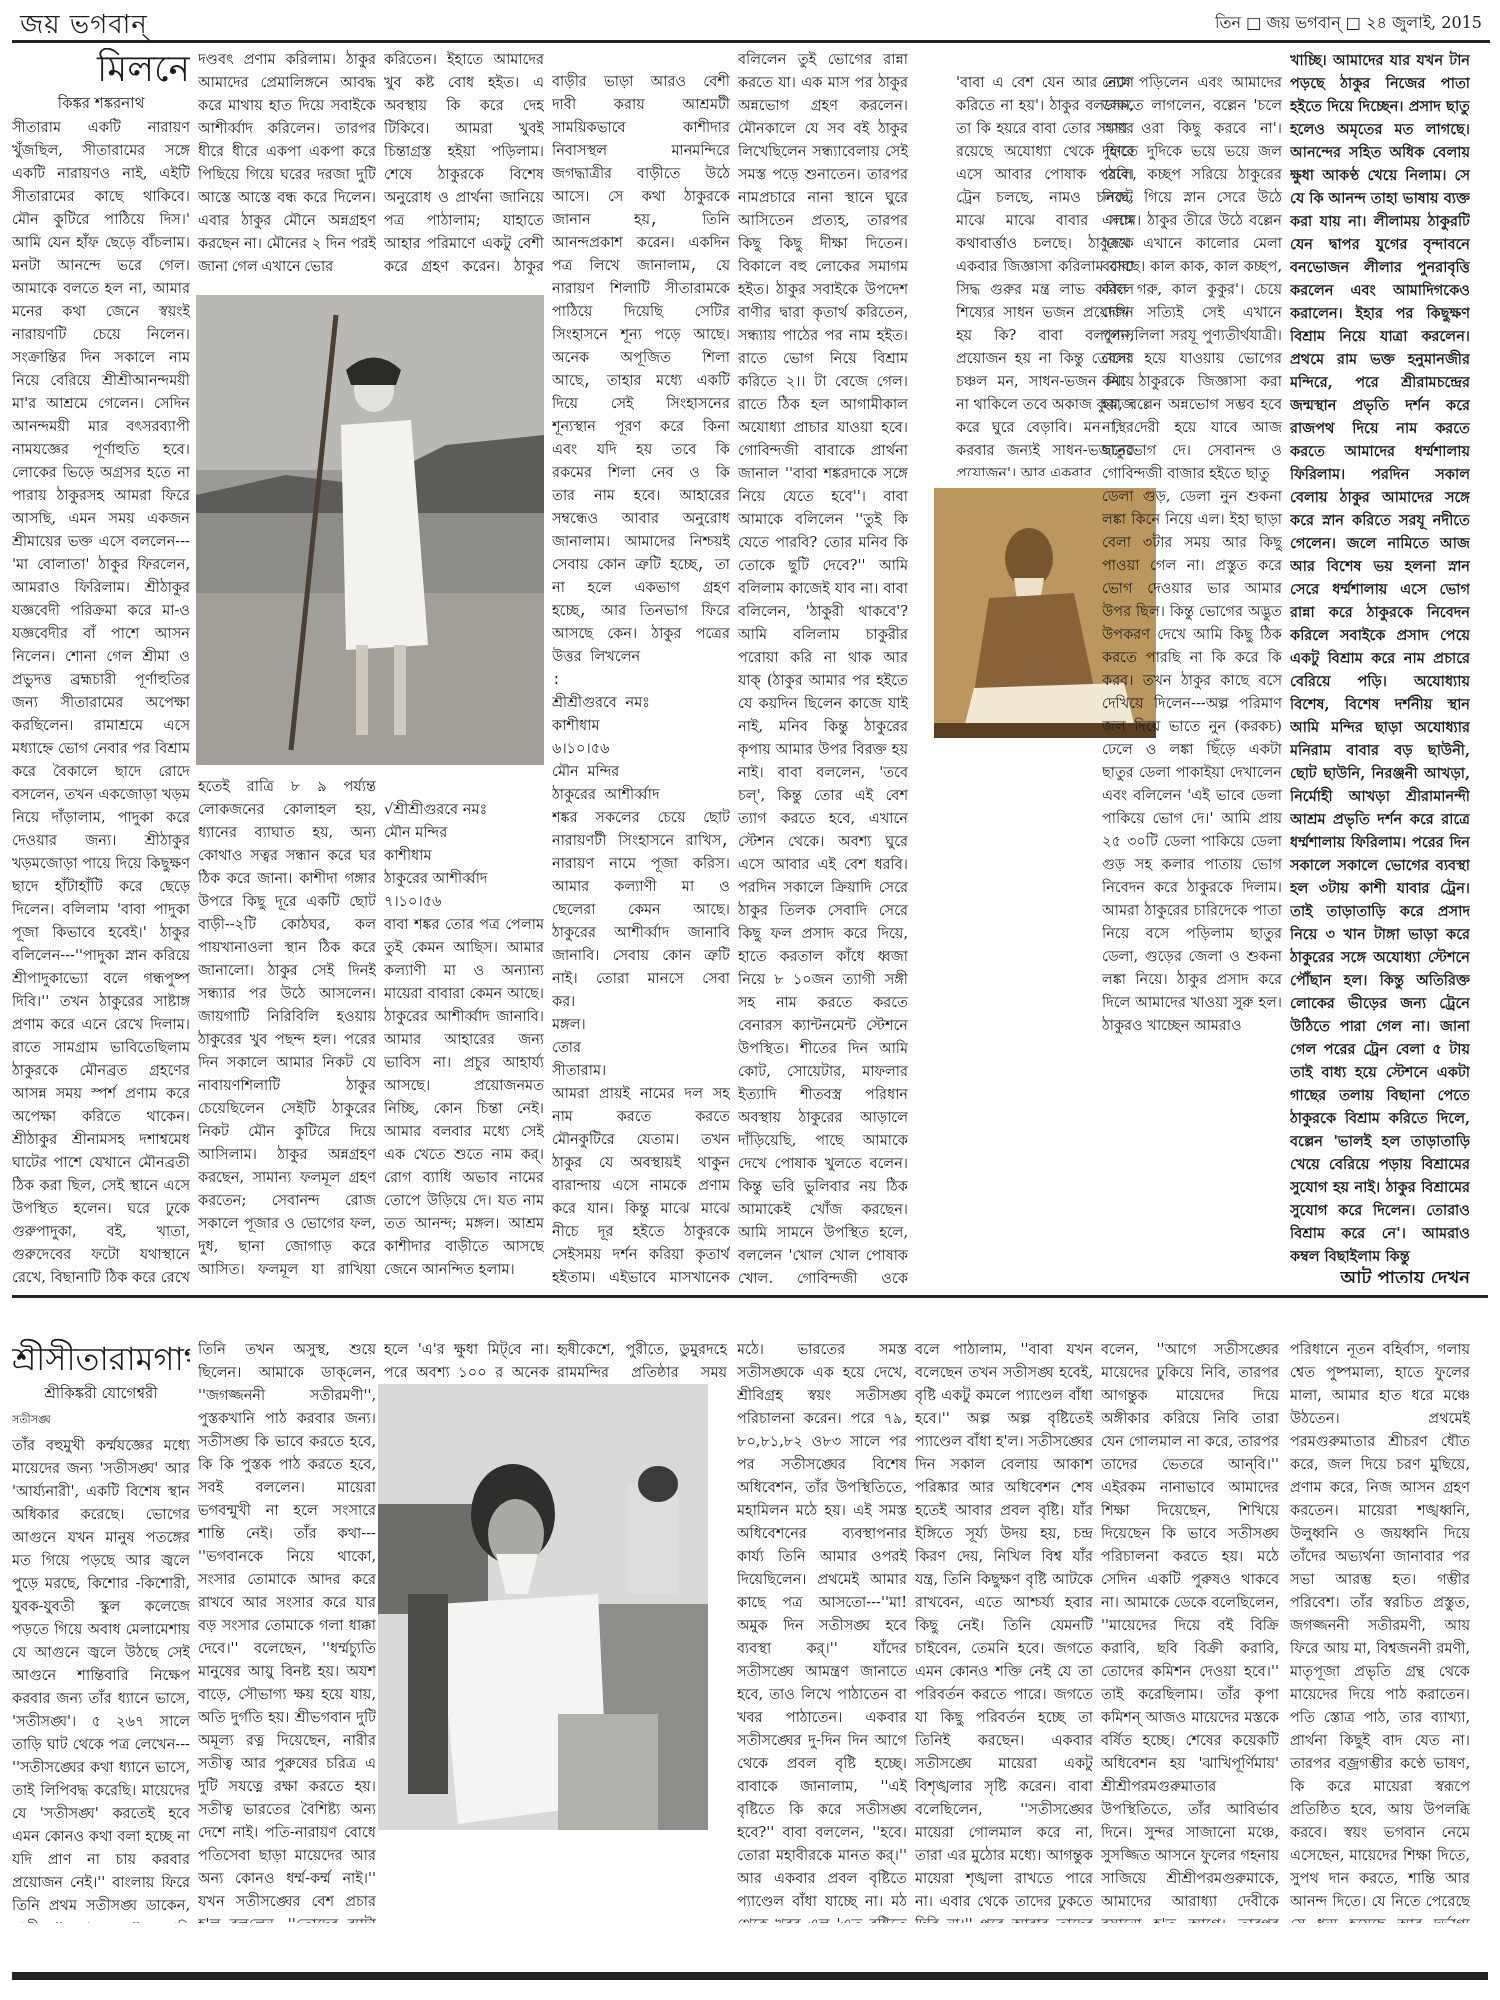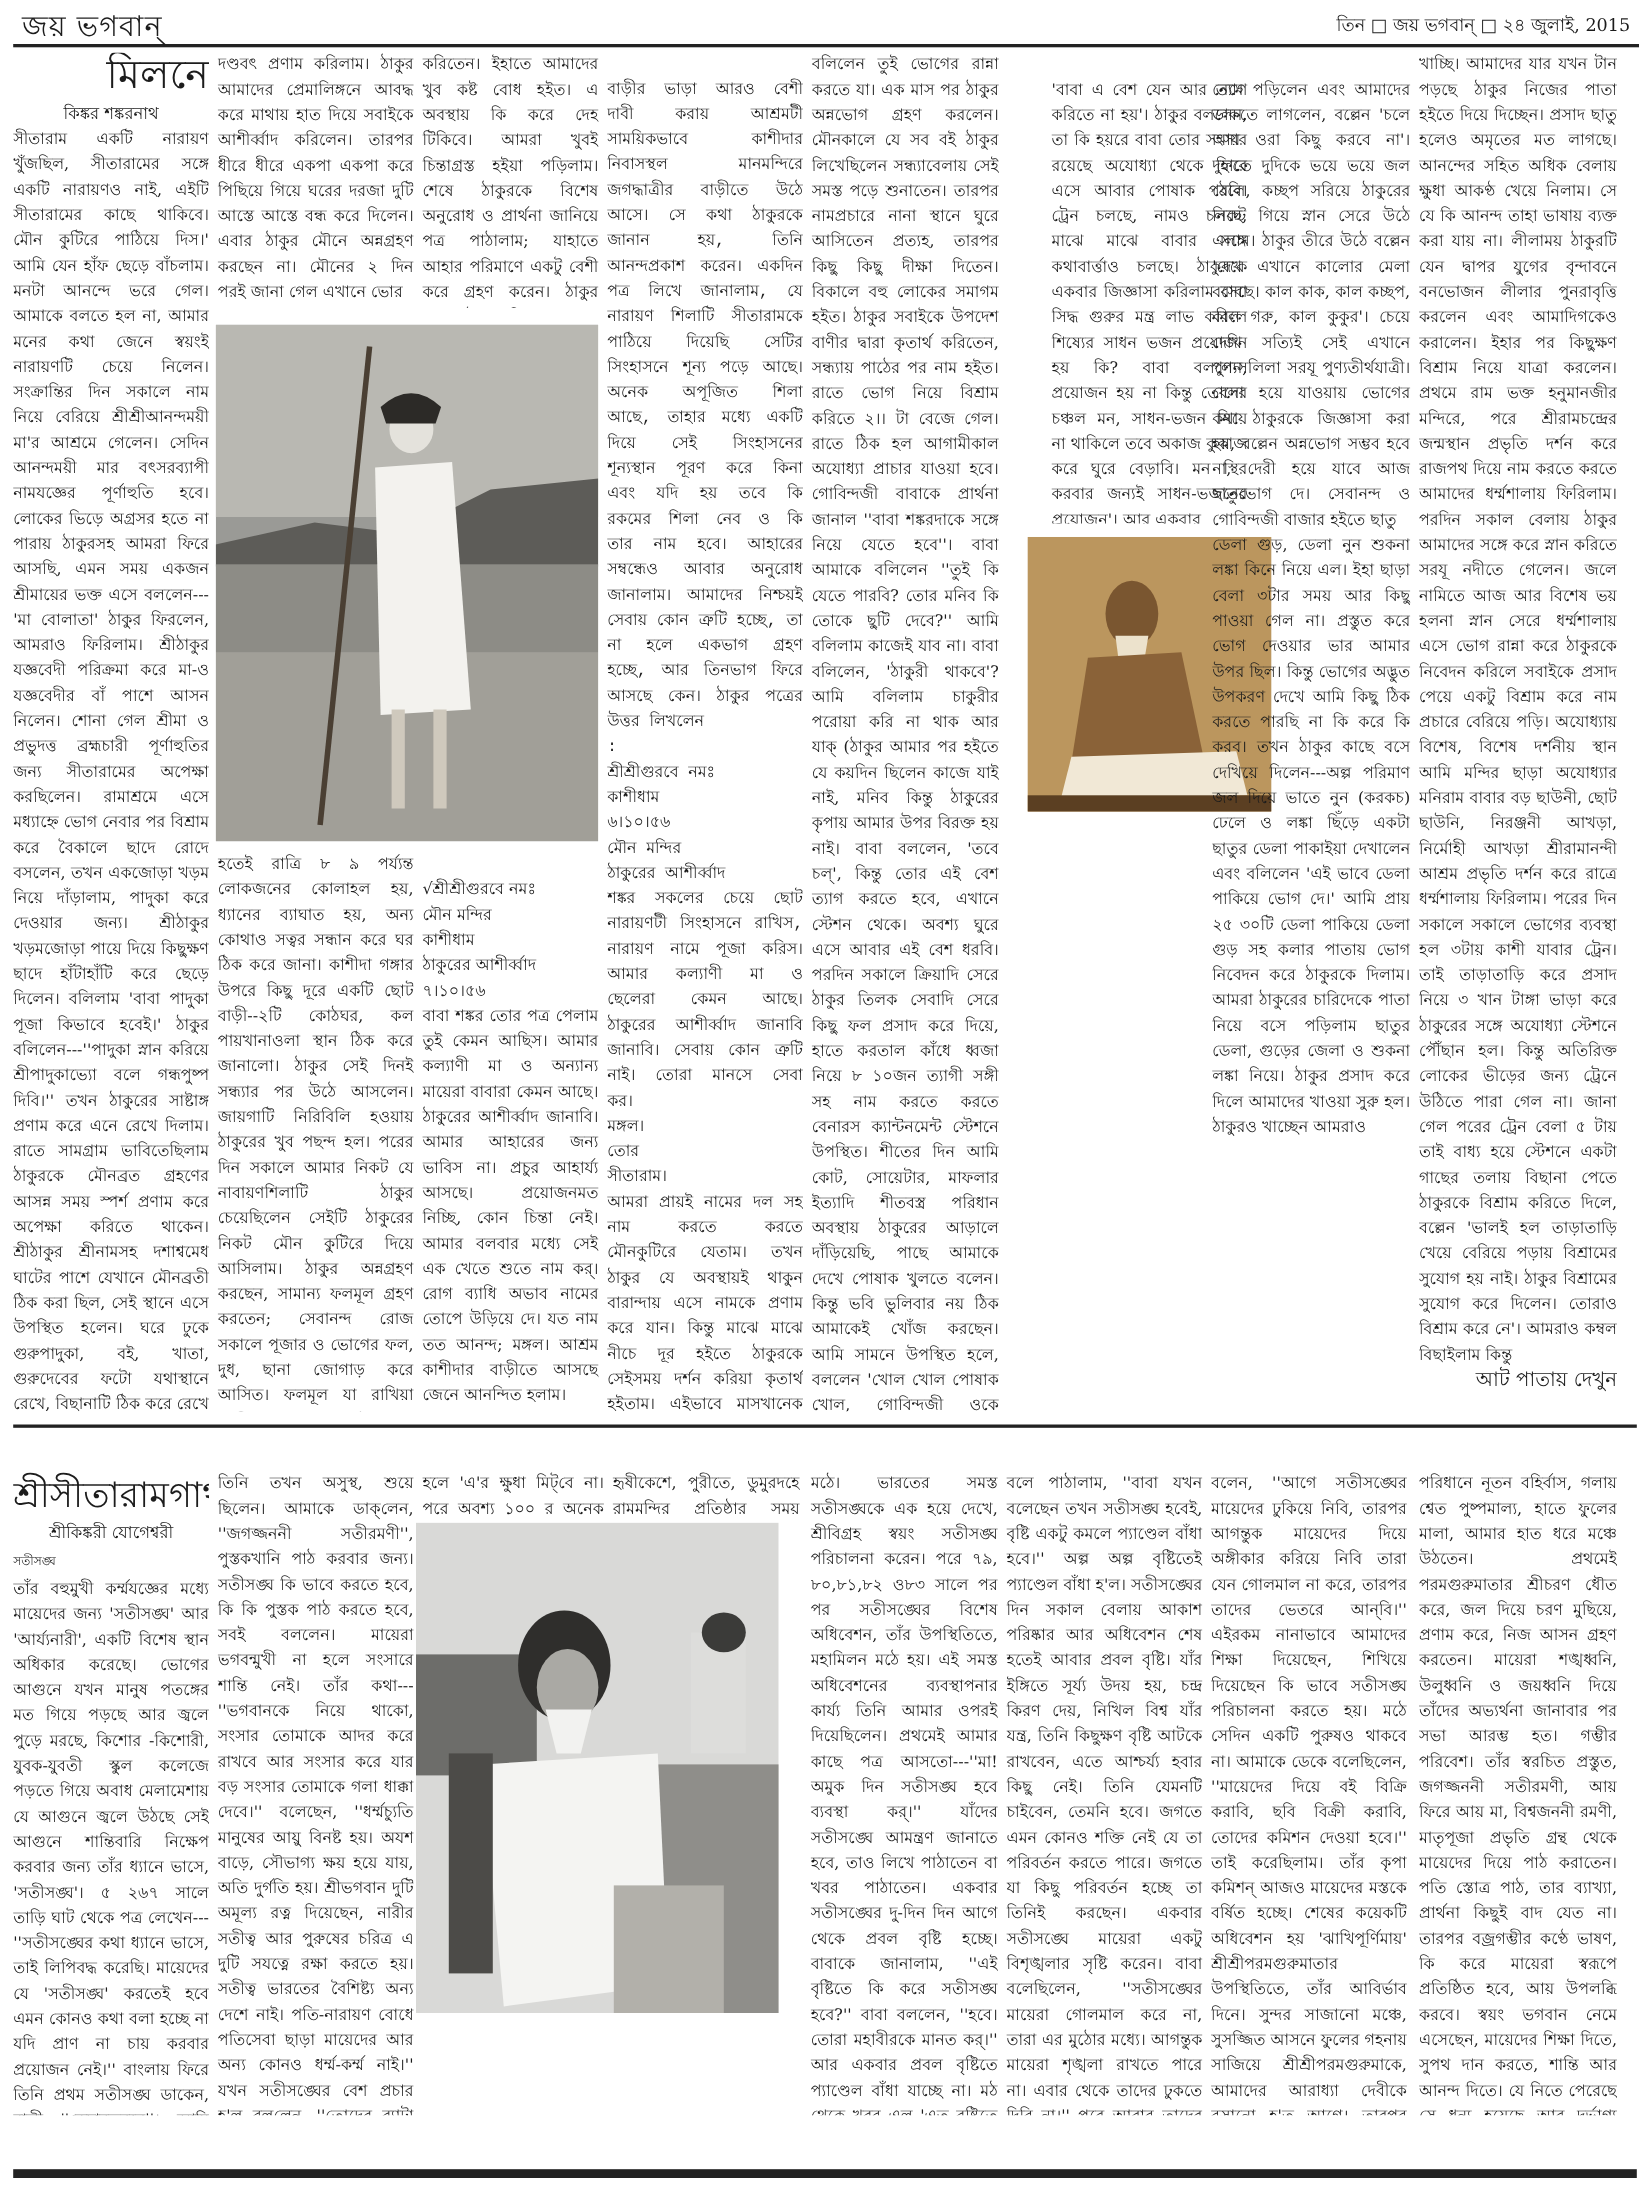--- a/index.html
+++ b/index.html
@@ -25,21 +25,21 @@
   <span class="mast-left">জয় ভগবান্</span>
   <span class="mast-right">তিন □ জয় ভগবান্ □ ২৪ জুলাই, 2015</span>
 </div>
 
 <div>
   <div class="col" style="left:12px;top:48px;width:178px;height:1235px;">
     <div class="headline">মিলনে</div>
     <div class="byline">কিঙ্কর শঙ্করনাথ</div>
     <p>সীতারাম একটি নারায়ণ খুঁজছিল, সীতারামের সঙ্গে একটি নারায়ণও নাই, এইটি সীতারামের কাছে থাকিবে। মৌন কুটিরে পাঠিয়ে দিস।' আমি যেন হাঁফ ছেড়ে বাঁচলাম। মনটা আনন্দে ভরে গেল। আমাকে বলতে হল না, আমার মনের কথা জেনে স্বয়ংই নারায়ণটি চেয়ে নিলেন। সংক্রান্তির দিন সকালে নাম নিয়ে বেরিয়ে শ্রীশ্রীআনন্দময়ী মা'র আশ্রমে গেলেন। সেদিন আনন্দময়ী মার বৎসরব্যাপী নামযজ্ঞের পূর্ণাহুতি হবে। লোকের ভিড়ে অগ্রসর হতে না পারায় ঠাকুরসহ আমরা ফিরে আসছি, এমন সময় একজন শ্রীমায়ের ভক্ত এসে বললেন---'মা বোলাতা' ঠাকুর ফিরলেন, আমরাও ফিরিলাম। শ্রীঠাকুর যজ্ঞবেদী পরিক্রমা করে মা-ও যজ্ঞবেদীর বাঁ পাশে আসন নিলেন। শোনা গেল শ্রীমা ও প্রভুদত্ত ব্রহ্মচারী পূর্ণাহুতির জন্য সীতারামের অপেক্ষা করছিলেন। রামাশ্রমে এসে মধ্যাহ্নে ভোগ নেবার পর বিশ্রাম করে বৈকালে ছাদে রোদে বসলেন, তখন একজোড়া খড়ম নিয়ে দাঁড়ালাম, পাদুকা করে দেওয়ার জন্য। শ্রীঠাকুর খড়মজোড়া পায়ে দিয়ে কিছুক্ষণ ছাদে হাঁটাহাঁটি করে ছেড়ে দিলেন। বলিলাম 'বাবা পাদুকা পূজা কিভাবে হবেই।' ঠাকুর বলিলেন---''পাদুকা স্নান করিয়ে শ্রীপাদুকাভ্যো বলে গন্ধপুষ্প দিবি।'' তখন ঠাকুরের সাষ্টাঙ্গ প্রণাম করে এনে রেখে দিলাম। রাতে সামগ্রাম ভাবিতেছিলাম ঠাকুরকে মৌনব্রত গ্রহণের আসন্ন সময় স্পর্শ প্রণাম করে অপেক্ষা করিতে থাকেন। শ্রীঠাকুর শ্রীনামসহ দশাশ্বমেধ ঘাটের পাশে যেখানে মৌনব্রতী ঠিক করা ছিল, সেই স্থানে এসে উপস্থিত হলেন। ঘরে ঢুকে গুরুপাদুকা, বই, খাতা, গুরুদেবের ফটো যথাস্থানে রেখে, বিছানাটি ঠিক করে রেখে ফিরে এলেন ঘরের বহির্দ্বারে। সজল নয়নে তখন</p>
   </div>
-  <div class="col" style="left:198px;top:48px;width:178px;height:232px;">
+  <div class="col" style="left:198px;top:48px;width:178px;height:232px;font-family:Liberation Serif, serif;">
     <p>দণ্ডবৎ প্রণাম করিলাম। ঠাকুর আমাদের প্রেমালিঙ্গনে আবদ্ধ করে মাথায় হাত দিয়ে সবাইকে আশীর্ব্বাদ করিলেন। তারপর ধীরে ধীরে একপা একপা করে পিছিয়ে গিয়ে ঘরের দরজা দুটি আস্তে আস্তে বন্ধ করে দিলেন। এবার ঠাকুর মৌনে অন্নগ্রহণ করছেন না। মৌনের ২ দিন পরই জানা গেল এখানে ভোর</p>
   </div>
   <div class="photo" style="left:196px;top:295px;width:348px;height:470px;">
     <svg viewBox="0 0 348 470" preserveAspectRatio="none">
       <rect width="348" height="470" fill="#9a9a96"></rect>
       <rect width="348" height="175" fill="#b9b8b2"></rect>
       <path d="M0 200 L90 180 L170 190 L250 150 L348 140 L348 220 L0 220Z" fill="#5d5c58"></path>
       <rect y="218" width="348" height="80" fill="#8d8c86"></rect>
       <rect y="298" width="348" height="172" fill="#a19f98"></rect>
       <line x1="140" y1="20" x2="95" y2="455" stroke="#4a3f33" stroke-width="5"></line>
@@ -97,21 +97,21 @@
       <path d="M55 110 L140 105 L160 200 L40 205Z" fill="#8a6238"></path>
       <path d="M40 200 L190 195 L200 235 L30 240Z" fill="#f1e8d6"></path>
       <rect y="235" width="222" height="15" fill="#5b3f22"></rect>
     </svg>
   </div>
   <div class="col" style="left:916px;top:748px;width:178px;height:535px;"></div>
   <div class="col" style="left:1102px;top:48px;width:180px;height:1235px;white-space:pre-line;">
     <p>নেমে পড়িলেন এবং আমাদের ডাকতে লাগলেন, বল্লেন 'চলে আয় ওরা কিছু করবে না'। দুহাতে দুদিকে ভয়ে ভয়ে জল ঠেলে, কচ্ছপ সরিয়ে ঠাকুরের নিকট গিয়ে স্নান সেরে উঠে এলাম। ঠাকুর তীরে উঠে বল্লেন 'দেখ এখানে কালোর মেলা বসেছে। কাল কাক, কাল কচ্ছপ, কাল গরু, কাল কুকুর'। চেয়ে দেখি সত্যিই সেই এখানে পুণ্যসলিলা সরযূ পুণ্যতীর্থযাত্রী। বেলা হয়ে যাওয়ায় ভোগের কথা ঠাকুরকে জিজ্ঞাসা করা হয়, বল্লেন অন্নভোগ সম্ভব হবে না, দেরী হয়ে যাবে আজ ছাতুভোগ দে। সেবানন্দ ও গোবিন্দজী বাজার হইতে ছাতু
 ডেলা গুড়, ডেলা নুন শুকনা লঙ্কা কিনে নিয়ে এল। ইহা ছাড়া বেলা ৩টার সময় আর কিছু পাওয়া গেল না। প্রস্তুত করে ভোগ দেওয়ার ভার আমার উপর ছিল। কিন্তু ভোগের অদ্ভুত উপকরণ দেখে আমি কিছু ঠিক করতে পারছি না কি করে কি করব। তখন ঠাকুর কাছে বসে দেখিয়ে দিলেন---অল্প পরিমাণ জল দিয়ে ভাতে নুন (করকচ) ঢেলে ও লঙ্কা ছিঁড়ে একটা ছাতুর ডেলা পাকাইয়া দেখালেন এবং বলিলেন 'এই ভাবে ডেলা পাকিয়ে ভোগ দে।' আমি প্রায় ২৫ ৩০টি ডেলা পাকিয়ে ডেলা গুড় সহ কলার পাতায় ভোগ নিবেদন করে ঠাকুরকে দিলাম। আমরা ঠাকুরের চারিদেকে পাতা নিয়ে বসে পড়িলাম ছাতুর ডেলা, গুড়ের জেলা ও শুকনা লঙ্কা নিয়ে। ঠাকুর প্রসাদ করে দিলে আমাদের খাওয়া সুরু হল। ঠাকুরও খাচ্ছেন আমরাও</p>
   </div>
-  <div class="col" style="left:1290px;top:48px;width:180px;height:1235px;">
+  <div class="col" style="left:1290px;top:48px;width:180px;height:1235px;font-weight:bold;">
     <p>খাচ্ছি। আমাদের যার যখন টান পড়ছে ঠাকুর নিজের পাতা হইতে দিয়ে দিচ্ছেন। প্রসাদ ছাতু হলেও অমৃতের মত লাগছে। আনন্দের সহিত অধিক বেলায় ক্ষুধা আকণ্ঠ খেয়ে নিলাম। সে যে কি আনন্দ তাহা ভাষায় ব্যক্ত করা যায় না। লীলাময় ঠাকুরটি যেন দ্বাপর যুগের বৃন্দাবনে বনভোজন লীলার পুনরাবৃত্তি করলেন এবং আমাদিগকেও করালেন। ইহার পর কিছুক্ষণ বিশ্রাম নিয়ে যাত্রা করলেন। প্রথমে রাম ভক্ত হনুমানজীর মন্দিরে, পরে শ্রীরামচন্দ্রের জন্মস্থান প্রভৃতি দর্শন করে রাজপথ দিয়ে নাম করতে করতে আমাদের ধর্ম্মশালায় ফিরিলাম। পরদিন সকাল বেলায় ঠাকুর আমাদের সঙ্গে করে স্নান করিতে সরযূ নদীতে গেলেন। জলে নামিতে আজ আর বিশেষ ভয় হলনা স্নান সেরে ধর্ম্মশালায় এসে ভোগ রান্না করে ঠাকুরকে নিবেদন করিলে সবাইকে প্রসাদ পেয়ে একটু বিশ্রাম করে নাম প্রচারে বেরিয়ে পড়ি। অযোধ্যায় বিশেষ, বিশেষ দর্শনীয় স্থান আমি মন্দির ছাড়া অযোধ্যার মনিরাম বাবার বড় ছাউনী, ছোট ছাউনি, নিরঞ্জনী আখড়া, নির্মোহী আখড়া শ্রীরামানন্দী আশ্রম প্রভৃতি দর্শন করে রাত্রে ধর্ম্মশালায় ফিরিলাম। পরের দিন সকালে সকালে ভোগের ব্যবস্থা হল ৩টায় কাশী যাবার ট্রেন। তাই তাড়াতাড়ি করে প্রসাদ নিয়ে ৩ খান টাঙ্গা ভাড়া করে ঠাকুরের সঙ্গে অযোধ্যা স্টেশনে পৌঁছান হল। কিন্তু অতিরিক্ত লোকের ভীড়ের জন্য ট্রেনে উঠিতে পারা গেল না। জানা গেল পরের ট্রেন বেলা ৫ টায় তাই বাধ্য হয়ে স্টেশনে একটা গাছের তলায় বিছানা পেতে ঠাকুরকে বিশ্রাম করিতে দিলে, বল্লেন 'ভালই হল তাড়াতাড়ি খেয়ে বেরিয়ে পড়ায় বিশ্রামের সুযোগ হয় নাই। ঠাকুর বিশ্রামের সুযোগ করে দিলেন। তোরাও বিশ্রাম করে নে'। আমরাও কম্বল বিছাইলাম কিন্তু</p>
     <div class="see-more">আট পাতায় দেখুন</div>
   </div>
 </div>
 
 <div class="divider" style="top:1295px;height:3px;"></div>
 
 <div>
   <div class="col" style="left:12px;top:1338px;width:178px;height:585px;">
     <div class="headline" style="font-size:32px;">শ্রীসীতারামগাথা</div>

